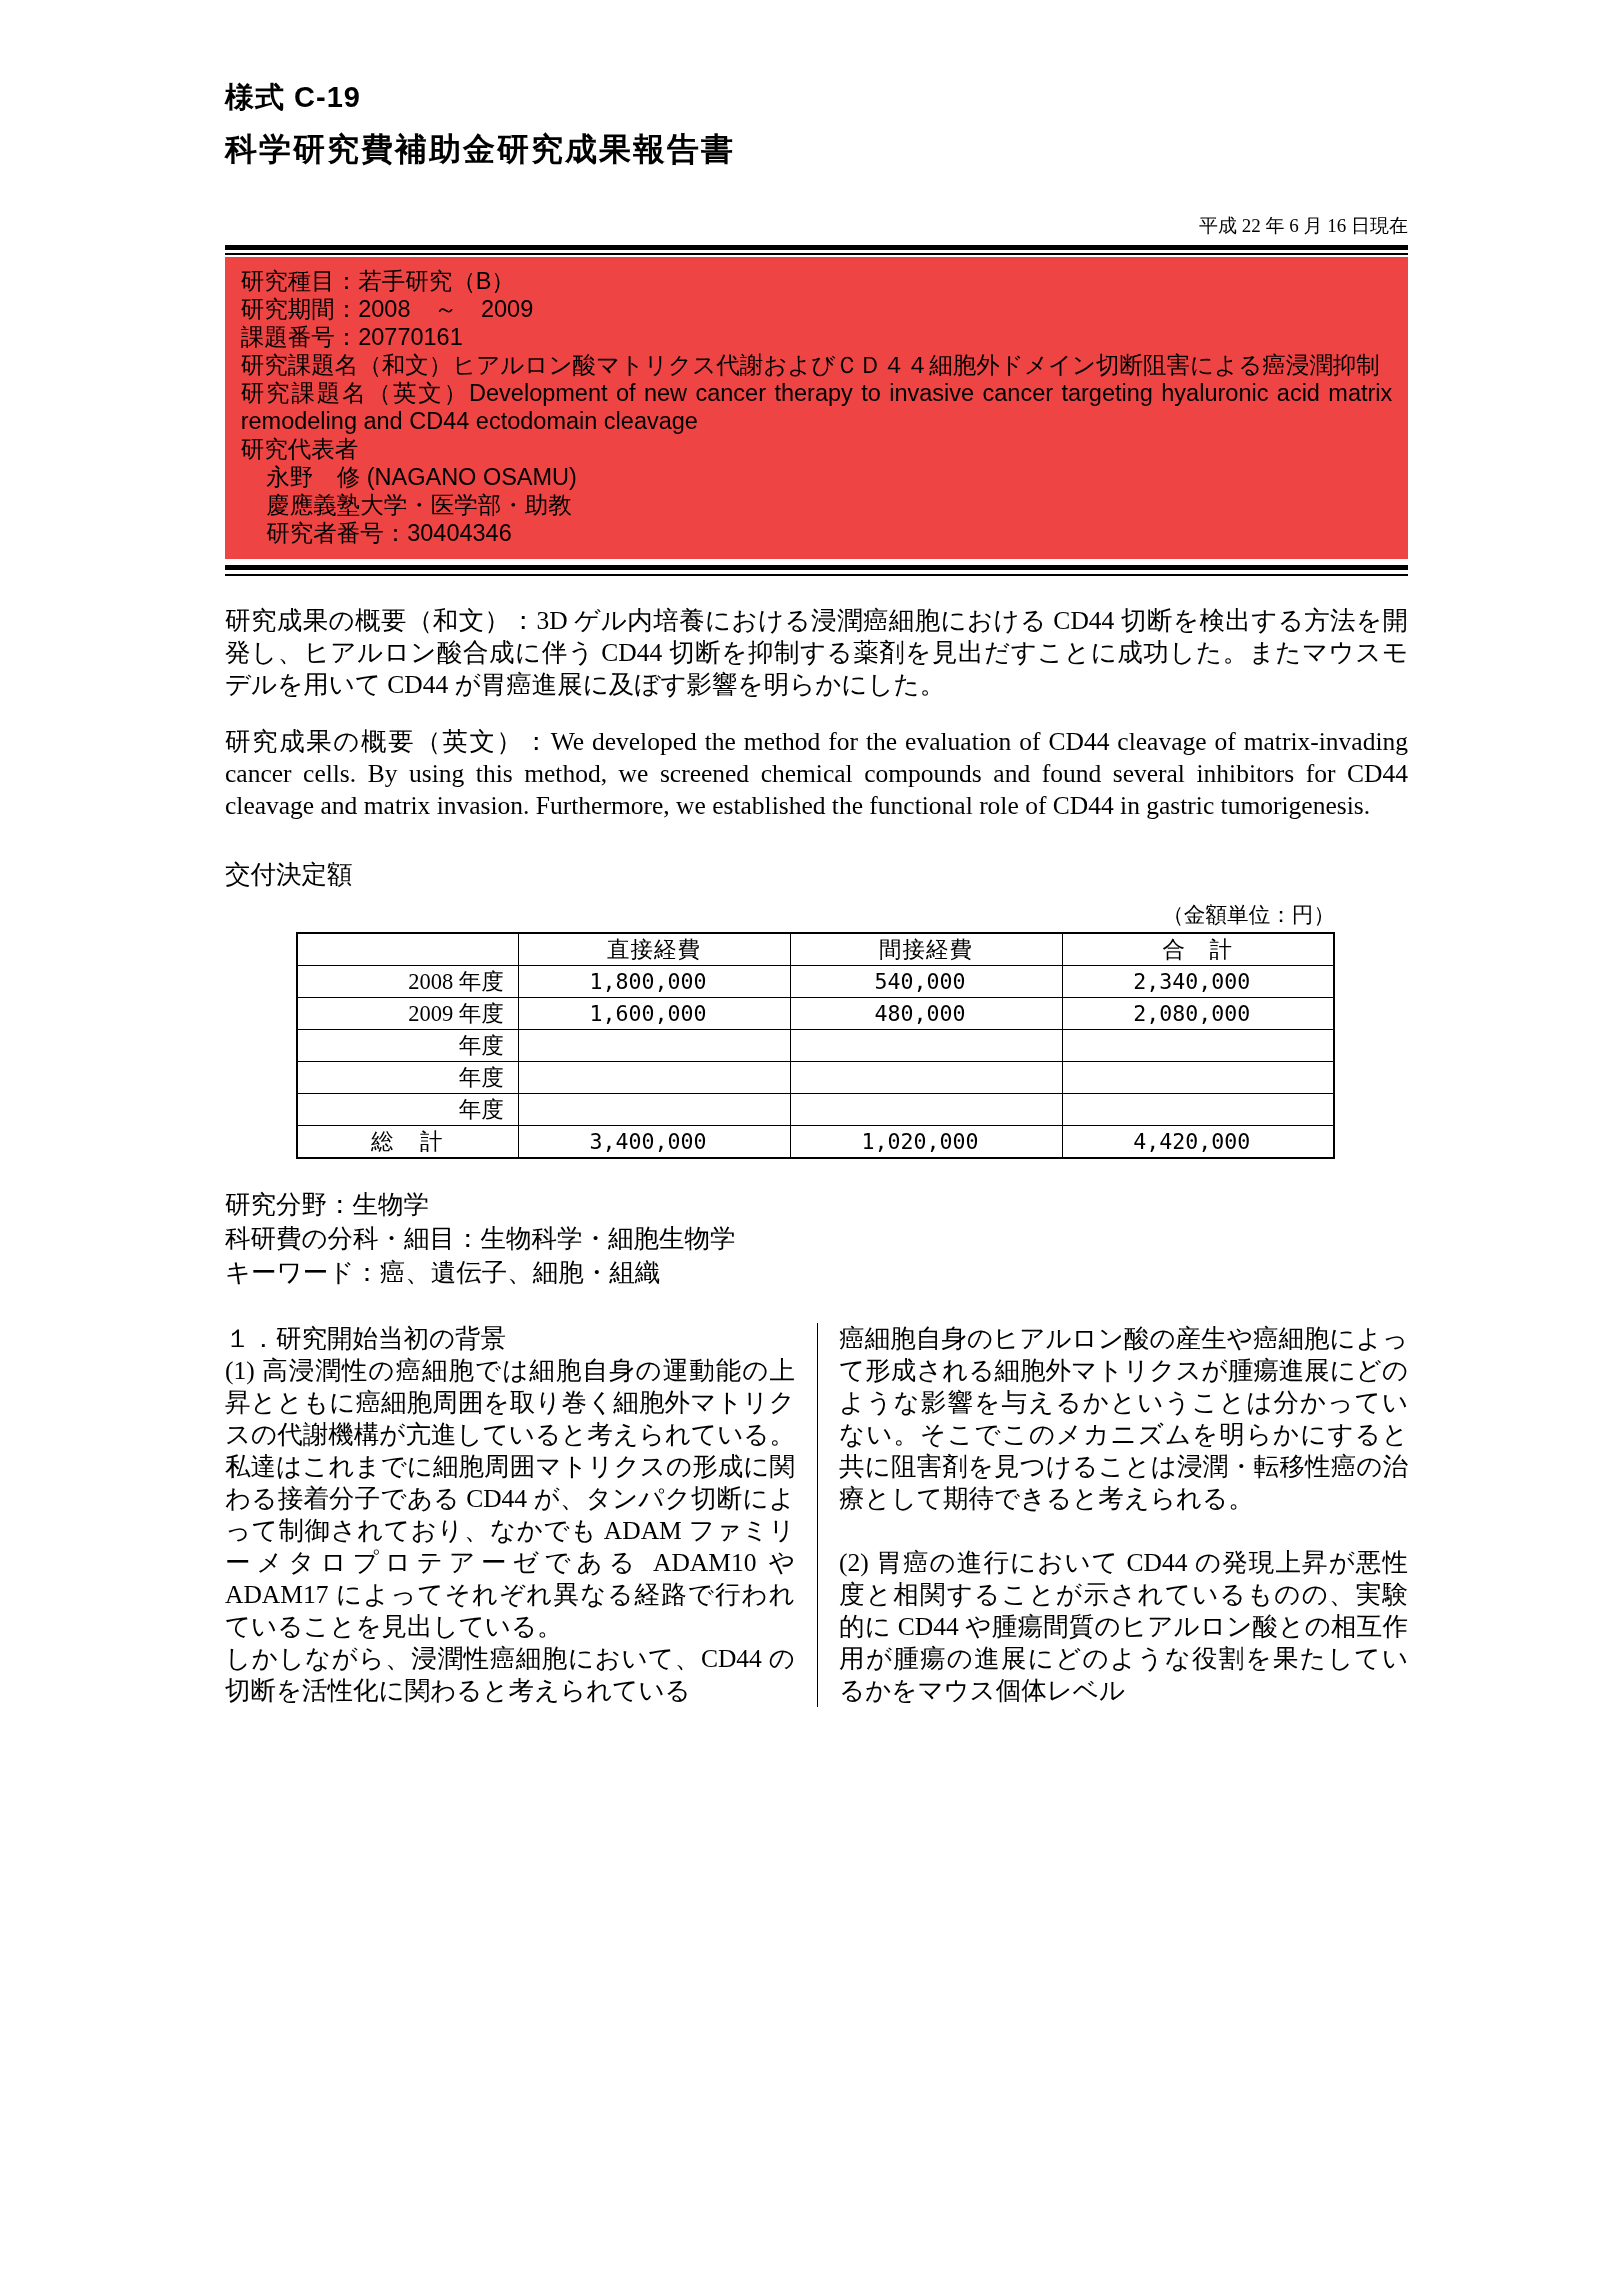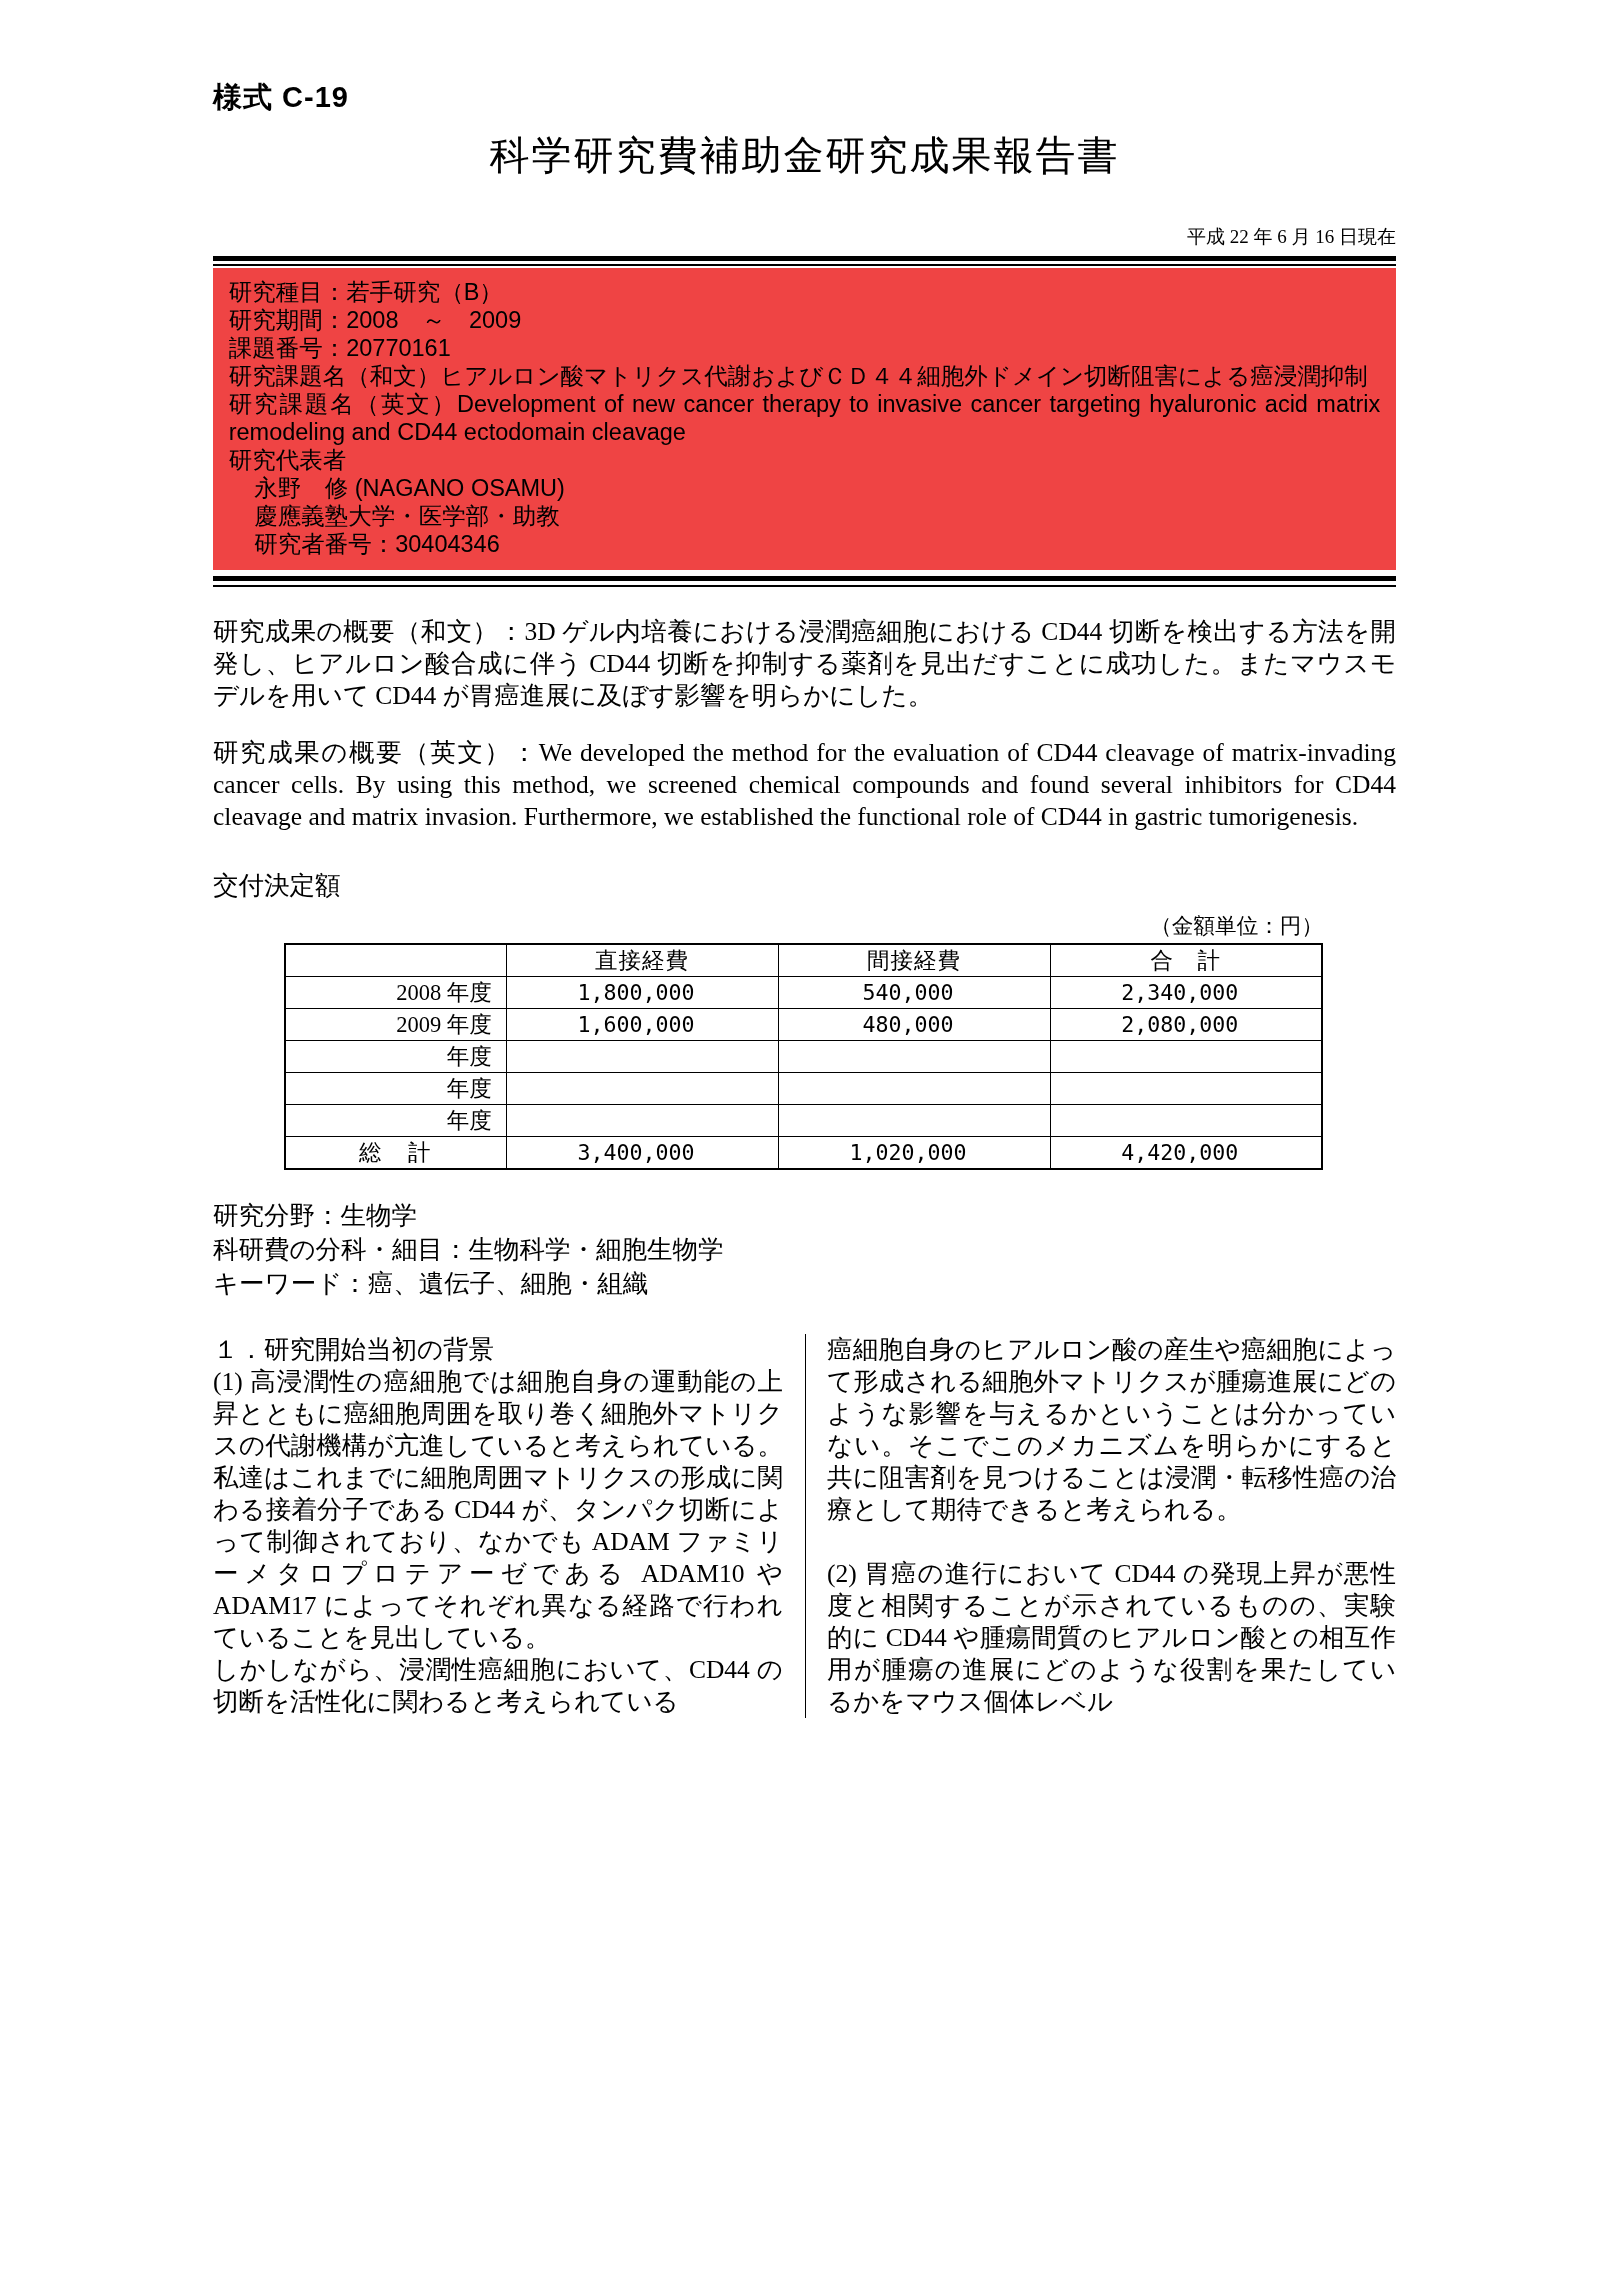--- a/index.html
+++ b/index.html
@@ -2,31 +2,31 @@
 <html lang="ja"><head>
 <meta charset="utf-8">
 <style>
   * { margin:0; padding:0; box-sizing:border-box; }
   html, body { background:#ffffff; }
   body {
     width:1620px; height:2293px; position:relative;
     font-family:"Liberation Serif","DejaVu Serif",serif;
     color:#000;
   }
-  .content { position:absolute; left:213px; top:0; width:1183px; }
+  .content { position:absolute; left:225px; top:0; width:1183px; }
 
   .form-number {
     margin-top:78px;
     font-family:"Liberation Sans","DejaVu Sans",sans-serif;
     font-weight:bold; font-size:29px; letter-spacing:1px;
   }
   .doc-title {
-    margin-top:9.8px; text-align:center;
+    margin-top:9.8px; text-align:left;
     font-family:"Liberation Sans","DejaVu Sans",sans-serif;
-    font-weight:normal; font-size:40px; letter-spacing:2px;
+    font-weight:bold; font-size:32px; letter-spacing:2px;
   }
   .date-line { margin-top:41px; text-align:right; font-size:19px; }
 
   .double-rule { margin-top:5.9px; border-top:5.9px solid #000; border-bottom:2px solid #000; height:10.8px; }
 
   .summary-box {
     margin-top:2px; background:#ef4444;
     padding:9.8px 15.7px 11.8px 15.7px;
     font-family:"Liberation Sans","DejaVu Sans",sans-serif;
     font-size:23.5px; line-height:28px;

